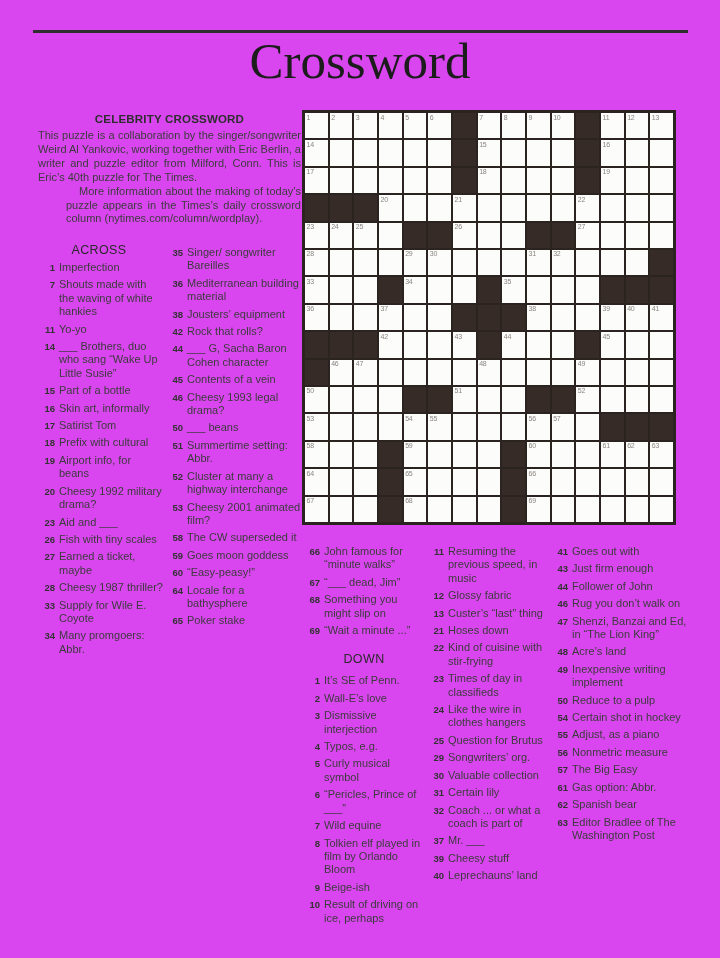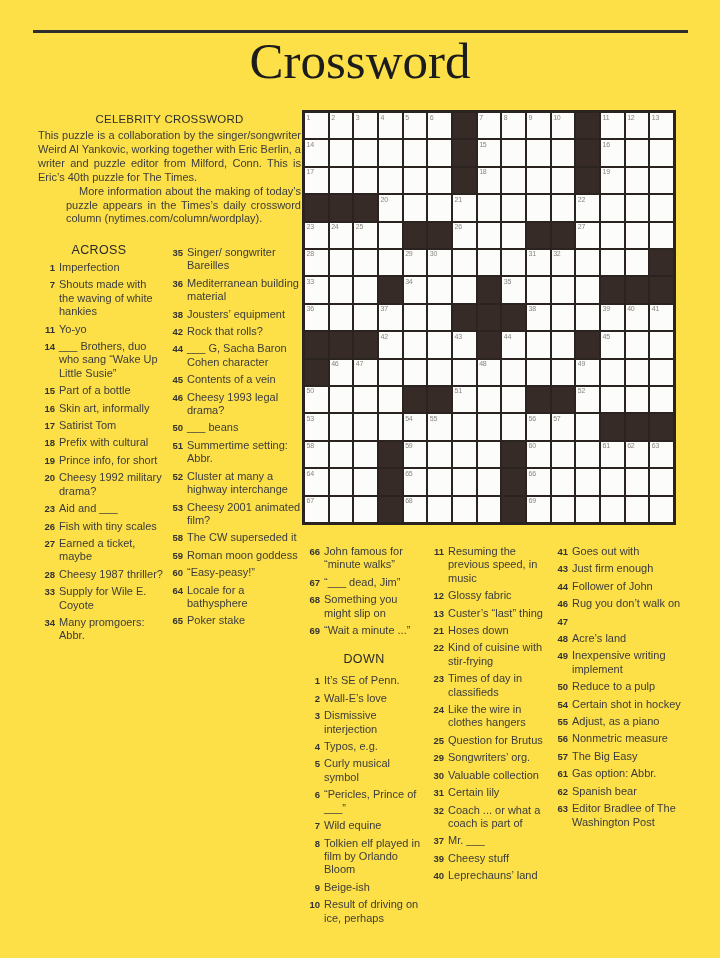--- a/index.html
+++ b/index.html
@@ -1,28 +1,28 @@
 <!DOCTYPE html>
 <html><head>
 <meta charset="utf-8">
 <style>
   html,body{margin:0;padding:0;background:#ffffff;}
   .page{
-    position:relative;width:720px;height:958px;background:#fde047;
+    position:relative;width:720px;height:958px;background:#d946ef;
     font-family:"Liberation Sans","DejaVu Sans",sans-serif;color:#383838;overflow:hidden;
   }
   .top-rule{position:absolute;left:33px;top:30px;width:655px;height:3px;background:#2e2e2e;}
   .masthead{
     position:absolute;left:0;top:33px;width:720px;text-align:center;
     font-family:"Liberation Serif","DejaVu Serif",serif;font-size:51px;line-height:1.1;
     color:#1c1c1c;font-weight:400;letter-spacing:0px;
   }
   
   .intro{position:absolute;left:38px;top:113px;width:263px;}
-  .intro-title{text-align:center;font-weight:normal;font-size:11.5px;line-height:13px;color:#2e2e2e;margin-bottom:3px;letter-spacing:.2px;}
+  .intro-title{text-align:center;font-weight:bold;font-size:11.5px;line-height:13px;color:#2e2e2e;margin-bottom:3px;letter-spacing:.2px;}
   .intro p{margin:0;font-size:11px;line-height:13.9px;text-align:justify;color:#3c3c3c;}
   .intro p.indent{text-indent:13px;margin-left:28px;}
   
   .section-header{font-weight:normal;font-size:12.5px;letter-spacing:.4px;color:#2a2a2a;text-align:center;}
   .across-header{position:absolute;left:38px;top:243px;width:122px;}
   .clue-col{position:absolute;}
   .col-a1{left:38px;top:261px;width:126px;}
   .col-a2{left:166px;top:246px;width:138px;}
   .col-b1{left:303px;top:545px;width:122px;}
   .col-b2{left:427px;top:545px;width:125px;}
@@ -90,21 +90,21 @@
       <div class="clue">
         <span class="cnum">17</span>
         <span class="ctext">Satirist Tom</span>
       </div>
       <div class="clue">
         <span class="cnum">18</span>
         <span class="ctext">Prefix with cultural</span>
       </div>
       <div class="clue">
         <span class="cnum">19</span>
-        <span class="ctext">Prince info, for short</span>
+        <span class="ctext">Airport info, for beans</span>
       </div>
       <div class="clue">
         <span class="cnum">20</span>
         <span class="ctext">Cheesy 1992 military drama?</span>
       </div>
       <div class="clue">
         <span class="cnum">23</span>
         <span class="ctext">Aid and ___</span>
       </div>
       <div class="clue">
@@ -172,21 +172,21 @@
       <div class="clue">
         <span class="cnum">53</span>
         <span class="ctext">Cheesy 2001 animated film?</span>
       </div>
       <div class="clue">
         <span class="cnum">58</span>
         <span class="ctext">The CW superseded it</span>
       </div>
       <div class="clue">
         <span class="cnum">59</span>
-        <span class="ctext">Roman moon goddess</span>
+        <span class="ctext">Goes moon goddess</span>
       </div>
       <div class="clue">
         <span class="cnum">60</span>
         <span class="ctext">“Easy-peasy!”</span>
       </div>
       <div class="clue">
         <span class="cnum">64</span>
         <span class="ctext">Locale for a bathysphere</span>
       </div>
       <div class="clue">
@@ -701,20 +701,21 @@
       <div class="clue">
         <span class="cnum">44</span>
         <span class="ctext">Follower of John</span>
       </div>
       <div class="clue">
         <span class="cnum">46</span>
         <span class="ctext">Rug you don’t walk on</span>
       </div>
       <div class="clue">
         <span class="cnum">47</span>
+        <span class="ctext">Shenzi, Banzai and Ed, in “The Lion King”</span>
       </div>
       <div class="clue">
         <span class="cnum">48</span>
         <span class="ctext">Acre’s land</span>
       </div>
       <div class="clue">
         <span class="cnum">49</span>
         <span class="ctext">Inexpensive writing implement</span>
       </div>
       <div class="clue">

